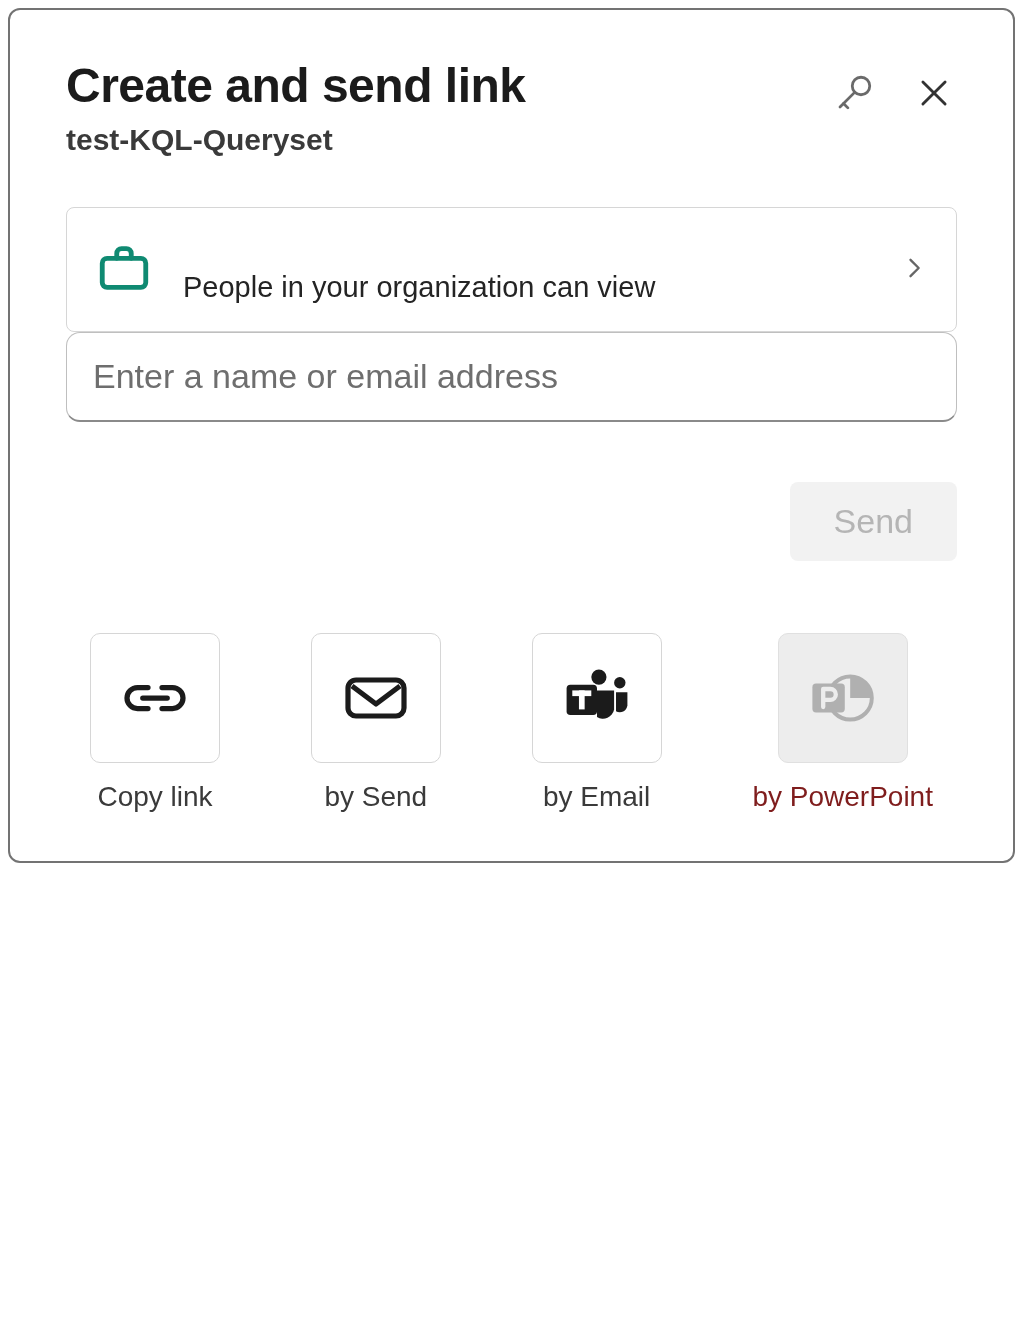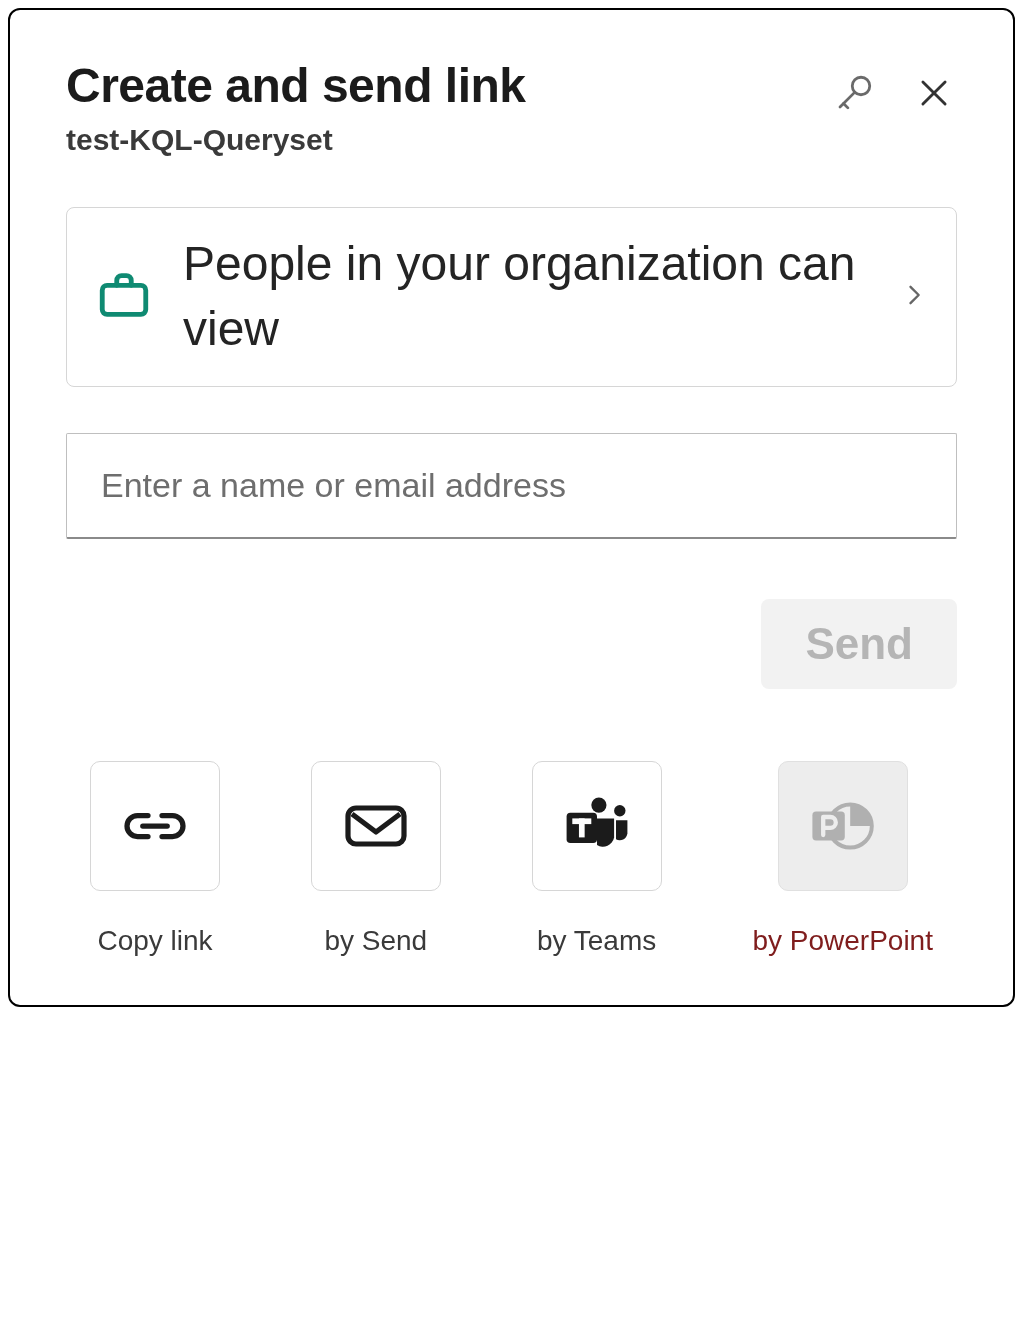--- a/index.html
+++ b/index.html
@@ -10,21 +10,21 @@
     body {
       font-family: "Segoe UI", -apple-system, BlinkMacSystemFont, sans-serif;
       background: #fff;
       display: flex;
       justify-content: center;
       align-items: flex-start;
       padding: 8px;
     }
     .dialog {
       width: 1007px;
-      border: 2px solid #000000;
+      border: 2px solid #737373;
       border-radius: 12px;
       background: #fff;
       padding: 48px 56px 48px 56px;
       position: relative;
     }
     .header {
       display: flex;
       align-items: flex-start;
       justify-content: space-between;
       margin-bottom: 8px;
@@ -63,37 +63,37 @@
       border: 1.5px solid #d6d6d6;
       border-radius: 8px;
       padding: 24px 28px;
       display: flex;
       align-items: center;
       gap: 30px;
       cursor: pointer;
     }
     .permission-text {
       flex: 1;
-      font-size: 48px;
+      font-size: 29px;
       color: #242424;
       line-height: 1.35;
+      margin-top: 36px;
     }
     .chevron {
       color: #666;
       flex-shrink: 0;
     }
     .briefcase {
       flex-shrink: 0;
     }
     .input-row {
-      margin-top: 46px;
       border: 1.5px solid #bfbfbf;
       border-bottom: 2px solid #8a8a8a;
-      border-radius: 2px;
-      padding: 8px;
+      border-radius: 14px;
+      padding: 0;
     }
     .input-row input {
       width: 100%;
       border: none;
       background: transparent;
       font-size: 34px;
       color: #242424;
       padding: 24px 26px;
       outline: none;
       font-family: inherit;
@@ -125,38 +125,38 @@
     .send-row {
       display: flex;
       justify-content: flex-end;
       margin-top: 60px;
     }
     .send-btn {
       background: #f2f2f2;
       border: none;
       border-radius: 8px;
       padding: 20px 44px;
-      font-size: 44px;
+      font-size: 34px;
       color: #b5b5b5;
-      font-weight: 700;
+      font-weight: 400;
       cursor: default;
       font-family: inherit;
     }
     .share-row {
       margin-top: 72px;
       display: flex;
       justify-content: space-between;
       align-items: flex-start;
       padding: 0 24px;
     }
     .share-item {
       display: flex;
       flex-direction: column;
       align-items: center;
-      gap: 34px;
+      gap: 18px;
     }
     .share-tile {
       width: 130px;
       height: 130px;
       border: 1.5px solid #d6d6d6;
       border-radius: 10px;
       display: flex;
       align-items: center;
       justify-content: center;
       cursor: pointer;
@@ -254,21 +254,21 @@
         <svg width="76" height="64" viewBox="0 0 40 32">
           <circle cx="21" cy="5" r="4" fill="#1b1b1b"></circle>
           <circle cx="32" cy="8" r="3" fill="#1b1b1b"></circle>
           <rect x="4" y="9" width="16" height="16" rx="2" fill="#1b1b1b"></rect>
           <rect x="10.5" y="12" width="3" height="10" fill="#fff"></rect>
           <rect x="7" y="12" width="10" height="3" fill="#fff"></rect>
           <path d="M20 12 h9 v10 a6 6 0 0 1 -9 4 Z" fill="#1b1b1b"></path>
           <path d="M30 13 h6 v7 a4 4 0 0 1 -6 3 Z" fill="#1b1b1b"></path>
         </svg>
       </div>
-      <div class="share-label">by Teams</div>
+      <div class="share-label">by Email</div>
     </div>
 
     <div class="share-item">
       <div class="share-tile disabled">
         <svg width="72" height="64" viewBox="0 0 40 32">
           <circle cx="24" cy="16" r="12" fill="none" stroke="#b0b0b0" stroke-width="2.2"></circle>
           <path d="M24 4 a12 12 0 0 1 12 12 h-12 Z" fill="#b0b0b0"></path>
           <rect x="3" y="8" width="18" height="16" rx="2" fill="#b0b0b0"></rect>
           <path d="M9 11 v10 M9 11 h4 a3 3 0 0 1 0 6 H9" fill="none" stroke="#ededed" stroke-width="2.4" stroke-linecap="round" stroke-linejoin="round"></path>
         </svg>

